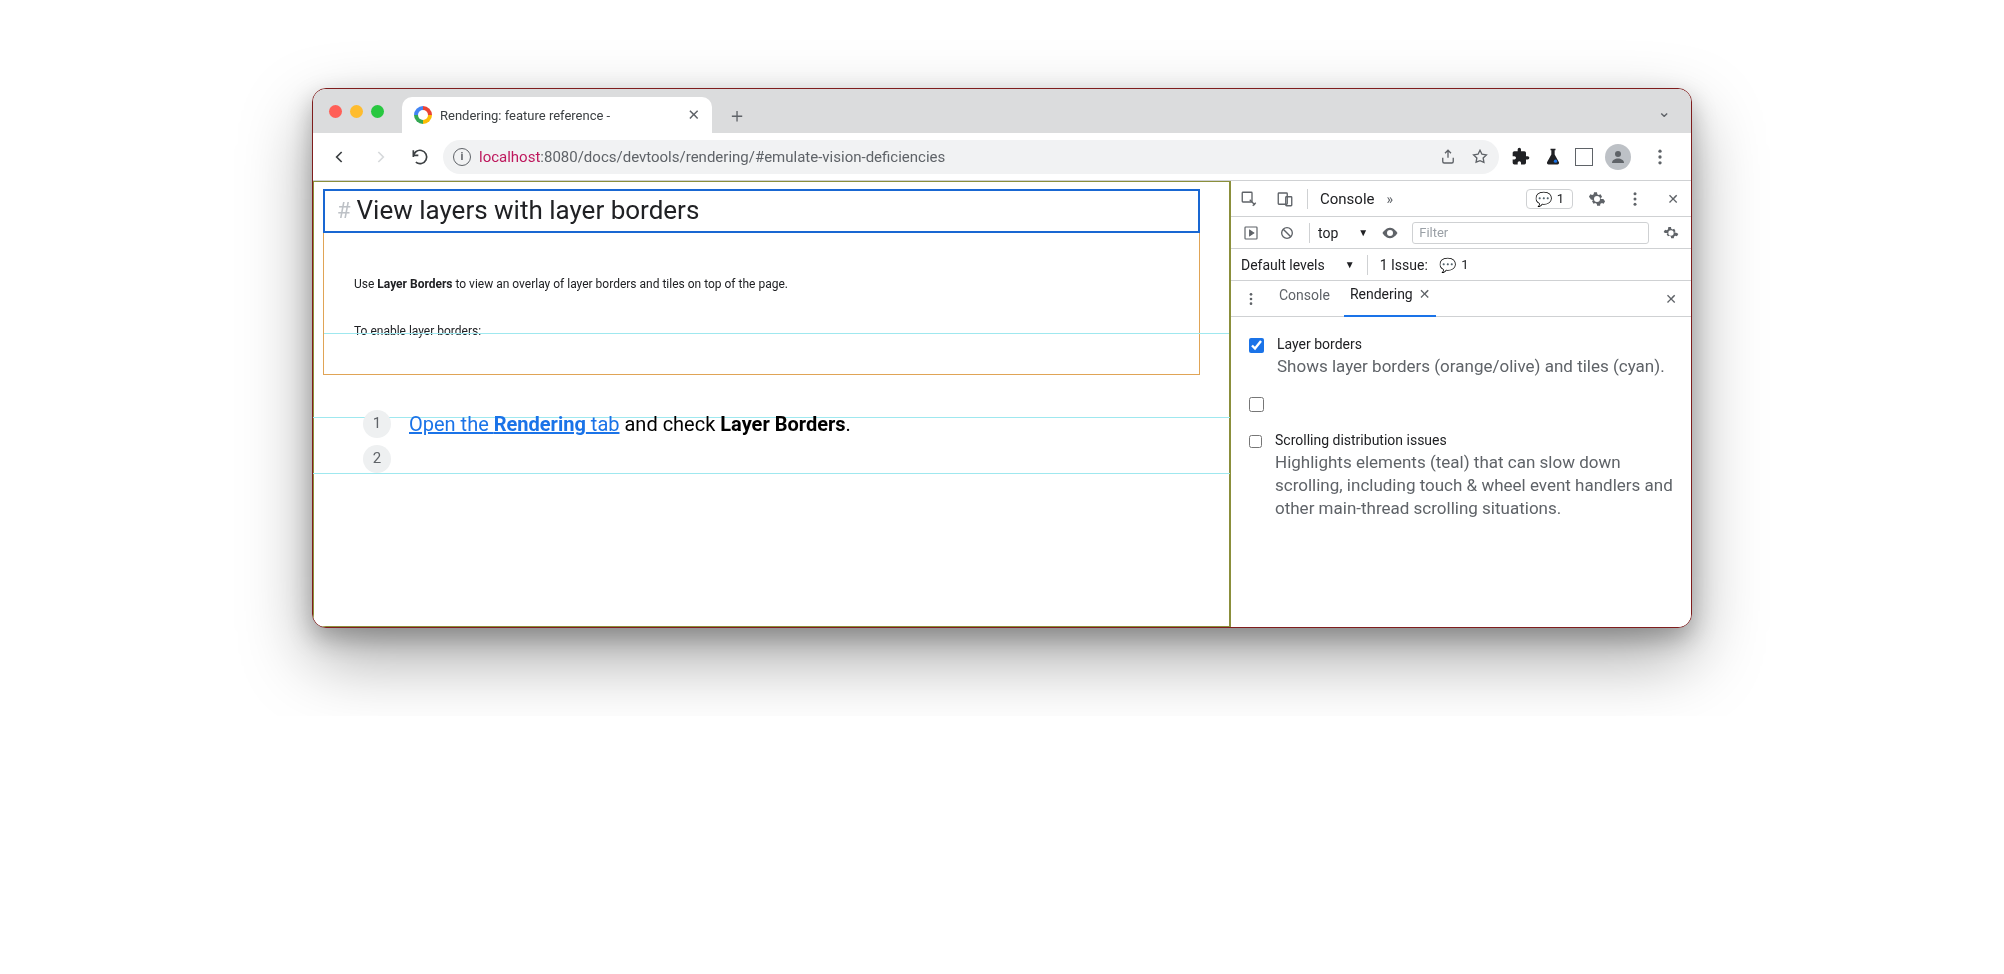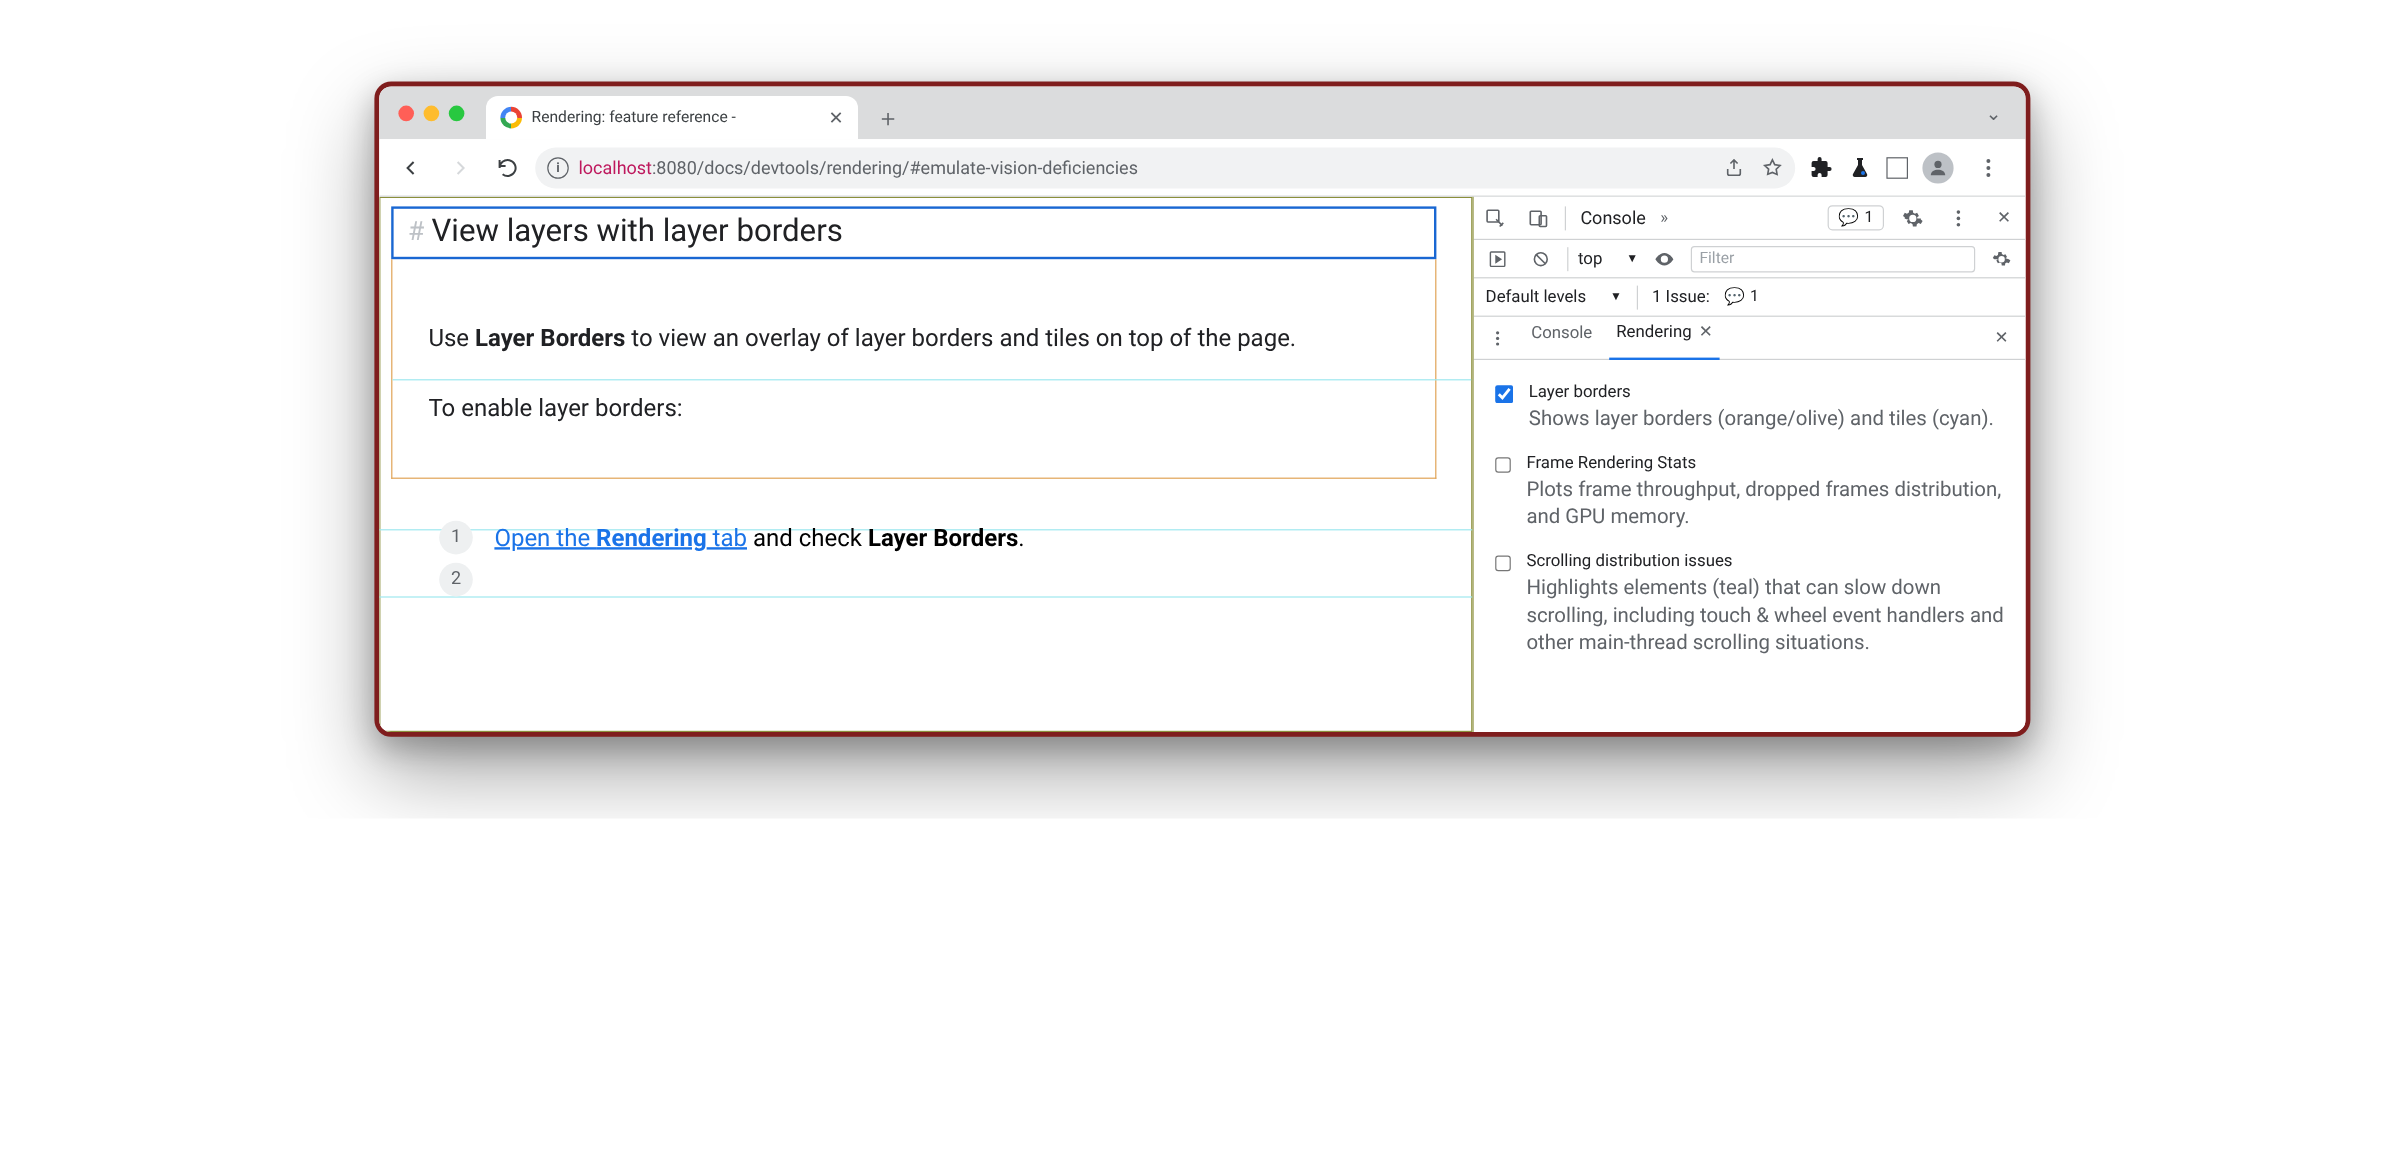--- a/index.html
+++ b/index.html
@@ -11,21 +11,21 @@
   --text-muted:#5f6368;
   --blue:#1a73e8;
   --link:#1a73e8;
   --olive:#8b8f3b;
   --orange:#e0a456;
   --cyan:#9fe8ef;
   --selected-blue:#1967d2;
 }
 *{box-sizing:border-box;font-family:-apple-system,BlinkMacSystemFont,"Segoe UI",Roboto,Helvetica,Arial,sans-serif;}
 body{margin:0;background:#fff;display:flex;align-items:flex-start;justify-content:center;}
-.window{width:1380px;margin:68px auto;border-radius:14px;overflow:hidden;box-shadow:0 30px 70px rgba(0,0,0,.35),0 10px 25px rgba(0,0,0,.25);background:#fff;border:4px solid #7f1d1d;}
+.window{width:1380px;margin:88px auto;border-radius:14px;overflow:hidden;box-shadow:0 30px 70px rgba(0,0,0,.35),0 10px 25px rgba(0,0,0,.25);background:#fff;border:1px solid #7f1d1d;}
 .tabstrip{height:44px;background:var(--grey-bg);display:flex;align-items:flex-end;padding:0 10px;}
 .traffic{display:flex;gap:8px;align-items:center;height:44px;padding:0 12px 0 6px;}
 .traffic span{width:13px;height:13px;border-radius:50%;}
 .tl-red{background:#ff5f57;}
 .tl-yellow{background:#febc2e;}
 .tl-green{background:#28c840;}
 .tab{display:flex;align-items:center;background:#fff;height:36px;border-radius:10px 10px 0 0;padding:0 12px;gap:8px;min-width:310px;margin-left:6px;}
 .favicon{width:18px;height:18px;border-radius:50%;background:conic-gradient(#ea4335 0 90deg,#fbbc05 90deg 180deg,#34a853 180deg 270deg,#4285f4 270deg 360deg);position:relative;}
 .favicon::after{content:"";position:absolute;inset:4px;border-radius:50%;background:#fff;}
 .tab-title{font-size:13px;color:#3c4043;white-space:nowrap;overflow:hidden;text-overflow:ellipsis;flex:1;}
@@ -49,21 +49,21 @@
 .avatar svg{width:18px;height:18px;fill:#5f6368;}
 .content-row{display:flex;height:446px;}
 .page{flex:1;position:relative;overflow:hidden;background:#fff;border-right:1px solid var(--olive);}
 .page::before{content:"";position:absolute;inset:0;border:1px solid var(--olive);pointer-events:none;}
 .pg-inner{position:absolute;left:10px;right:30px;top:8px;}
 .h2box{border:2px solid var(--selected-blue);padding:4px 12px 6px 12px;background:#fff;display:flex;align-items:center;gap:6px;}
 .h2box .hash{color:#bdc1c6;font-size:22px;}
 .h2{font-size:26px;font-weight:400;color:#202124;}
 .para-box{border:1px solid var(--orange);border-top:none;padding:30px 24px 22px 30px;position:relative;}
 .cyan-line{position:absolute;left:0;right:-30px;height:0;border-top:1px solid var(--cyan);}
-.p{font-size:20px;color:#202124;line-height:1.55;}
+.p{font-size:12px;color:#202124;line-height:1.55;}
 .p b{font-weight:700;}
 .list{margin-top:28px;padding-left:40px;position:relative;}
 .li{display:flex;align-items:center;gap:18px;font-size:20px;line-height:2.1;position:relative;}
 .li .num{width:28px;height:28px;border-radius:50%;background:#eef0f1;color:#5f6368;font-size:15px;display:flex;align-items:center;justify-content:center;}
 .li a{color:var(--link);text-decoration:underline;}
 .devtools{width:460px;background:#fff;display:flex;flex-direction:column;font-size:14px;color:#202124;}
 .dt-tabbar{height:36px;border-bottom:1px solid var(--grey-border);display:flex;align-items:center;padding:0 4px;gap:8px;}
 .dt-ico{width:28px;height:28px;display:flex;align-items:center;justify-content:center;color:#5f6368;cursor:pointer;}
 .dt-sep{width:1px;height:20px;background:var(--grey-border);}
 .dt-tab{padding:0 4px;font-size:15px;color:#202124;cursor:pointer;}
@@ -298,24 +298,20 @@
       <div class="rendering-panel">
         <label class="opt">
           <input type="checkbox" checked="" style="">
           <div>
             <div class="t">Layer borders</div>
             <div class="d">Shows layer borders (orange/olive) and tiles (cyan).</div>
           </div>
         </label>
         <label class="opt">
           <input type="checkbox" style="">
-          <div>
-            <div class="t">Frame Rendering Stats</div>
-            <div class="d">Plots frame throughput, dropped frames distribution, and GPU memory.</div>
-          </div>
         </label>
         <label class="opt">
           <input type="checkbox" style="">
           <div>
             <div class="t">Scrolling distribution issues</div>
             <div class="d">Highlights elements (teal) that can slow down scrolling, including touch &amp; wheel event handlers and other main-thread scrolling situations.</div>
           </div>
         </label>
       </div>
     </div>

